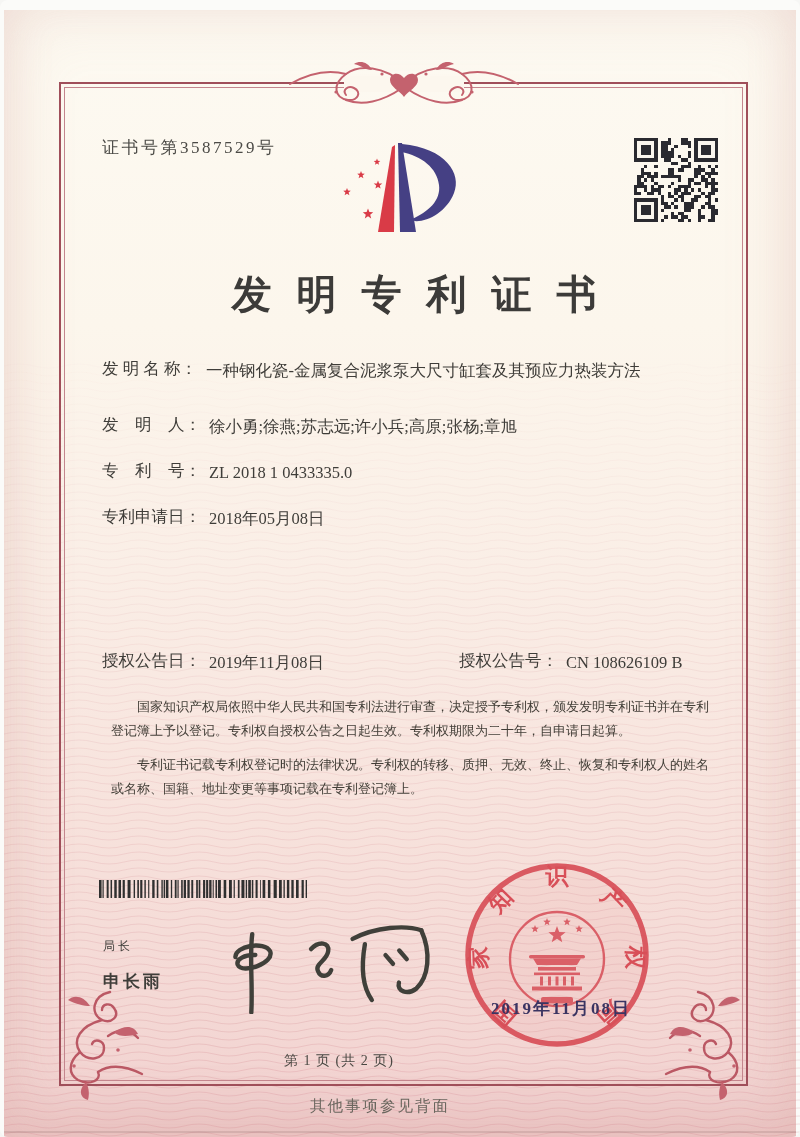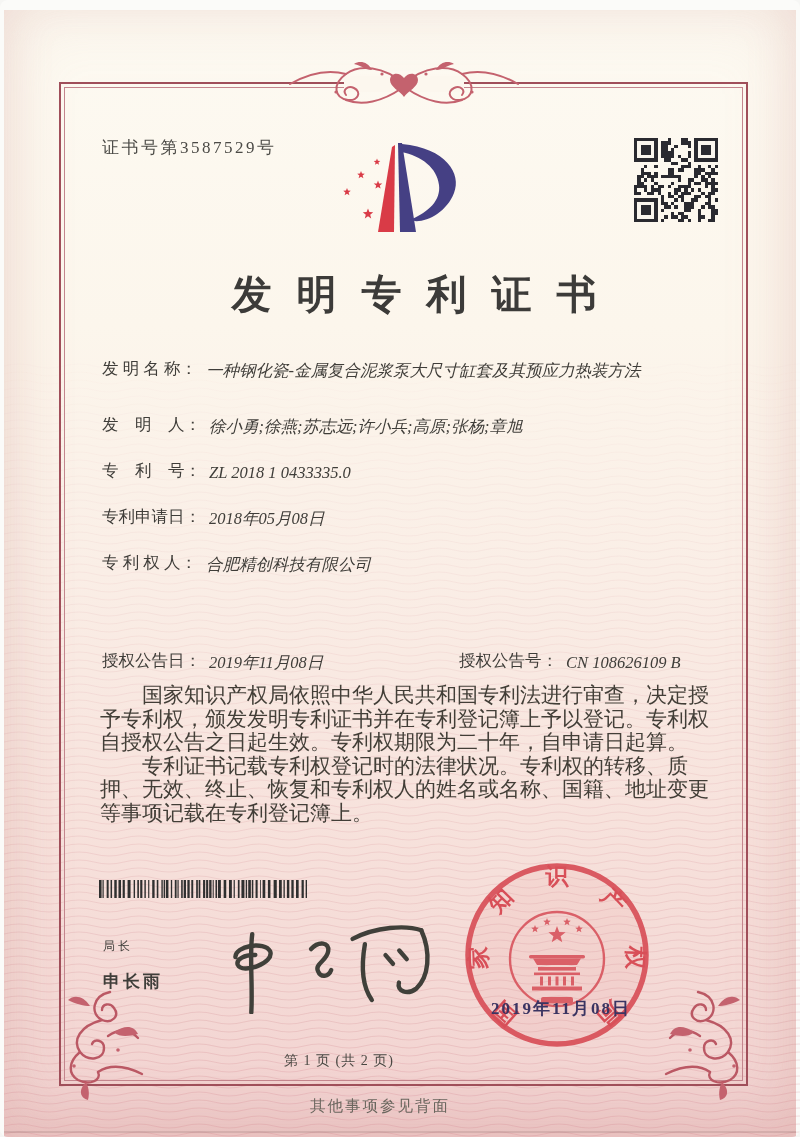--- a/index.html
+++ b/index.html
@@ -14,26 +14,26 @@
   .orn-top{position:absolute;left:278px;top:42px;width:244px;height:64px;}
   .orn-bl{position:absolute;left:26px;top:976px;width:114px;height:116px;}
   .orn-br{position:absolute;left:660px;top:976px;width:114px;height:116px;transform:scaleX(-1);}
   .cert-no{position:absolute;left:98px;top:126px;font-size:17px;letter-spacing:2.5px;color:#4b4a46;}
   .logo{position:absolute;left:330px;top:120px;width:150px;height:115px;}
   .qr{position:absolute;left:630px;top:127px;width:84px;height:86px;}
   .title{position:absolute;left:0;top:243px;width:100%;margin:14px;text-align:center;
          font-size:40px;font-weight:bold;color:#3c3b39;letter-spacing:25px;text-indent:25px;}
   .row{position:absolute;left:98px;width:620px;font-size:16.5px;color:#3f3d39;}
   .row .lab{display:inline-block;min-width:96px;vertical-align:top;}
-  .row .val{display:inline-block;vertical-align:top;margin-left:8px;max-width:486px;line-height:26px;font-style:italic;}
+  .row .val{display:inline-block;vertical-align:top;margin-left:8px;max-width:486px;line-height:26px;}
   .r-name{top:348px}.r-inventor{top:404px}.r-patno{top:450px}.r-filing{top:496px}
   .r-patentee{top:542px}.r-address{top:586px}.r-grant{top:640px}
   .grant2{position:absolute;left:357px;top:0;white-space:nowrap;}
   .paras{position:absolute;left:96px;top:674px;width:620px;}
-  .paras p{margin:0;text-indent:2em;font-size:21px;line-height:23.5px;color:#423e37;}
+  .paras p{margin:11px;text-indent:2em;font-size:13px;line-height:23.5px;color:#423e37;}
   .barcode{position:absolute;left:95px;top:870px;width:208px;height:18px;}
   .sig-title{position:absolute;left:99px;top:928px;font-size:12px;color:#3f3e3a;letter-spacing:3px;}
   .sig-name{position:absolute;left:99px;top:960px;font-size:17px;color:#3f3e3a;letter-spacing:3px;font-weight:bold;}
   .signature{position:absolute;left:222px;top:908px;width:212px;height:96px;}
   .seal{position:absolute;left:453px;top:845px;width:200px;height:200px;}
   .seal-date{position:absolute;left:487px;top:987px;width:190px;font-size:17px;font-weight:bold;
              color:#3a3462;letter-spacing:2px;}
   .page-no{position:absolute;left:280px;top:1042px;width:200px;text-align:left;
            font-size:14px;color:#4a4843;letter-spacing:1px;}
   .back-note{position:absolute;left:306px;top:1086px;font-size:15.5px;color:#6a665e;letter-spacing:2px;}
@@ -434,23 +434,20 @@
     </div>
     <div class="row r-inventor">
       <span class="lab">发　明　人：</span><span class="val">徐小勇;徐燕;苏志远;许小兵;高原;张杨;章旭</span>
     </div>
     <div class="row r-patno">
       <span class="lab">专　利　号：</span><span class="val">ZL 2018 1 0433335.0</span>
     </div>
     <div class="row r-filing">
       <span class="lab">专利申请日：</span><span class="val">2018年05月08日</span>
     </div>
-    <div class="row r-patentee">
-      <span class="lab">专 利 权 人：</span><span class="val">合肥精创科技有限公司</span>
-    </div>
     <div class="row r-grant">
       <span class="lab">授权公告日：</span><span class="val">2019年11月08日</span>
       <span class="grant2">
         <span class="lab">授权公告号：</span><span class="val">CN 108626109 B</span>
       </span>
     </div>
 
     <div class="paras">
       <p>国家知识产权局依照中华人民共和国专利法进行审查，决定授予专利权，颁发发明专利证书并在专利登记簿上予以登记。专利权自授权公告之日起生效。专利权期限为二十年，自申请日起算。</p>
       <p>专利证书记载专利权登记时的法律状况。专利权的转移、质押、无效、终止、恢复和专利权人的姓名或名称、国籍、地址变更等事项记载在专利登记簿上。</p>

